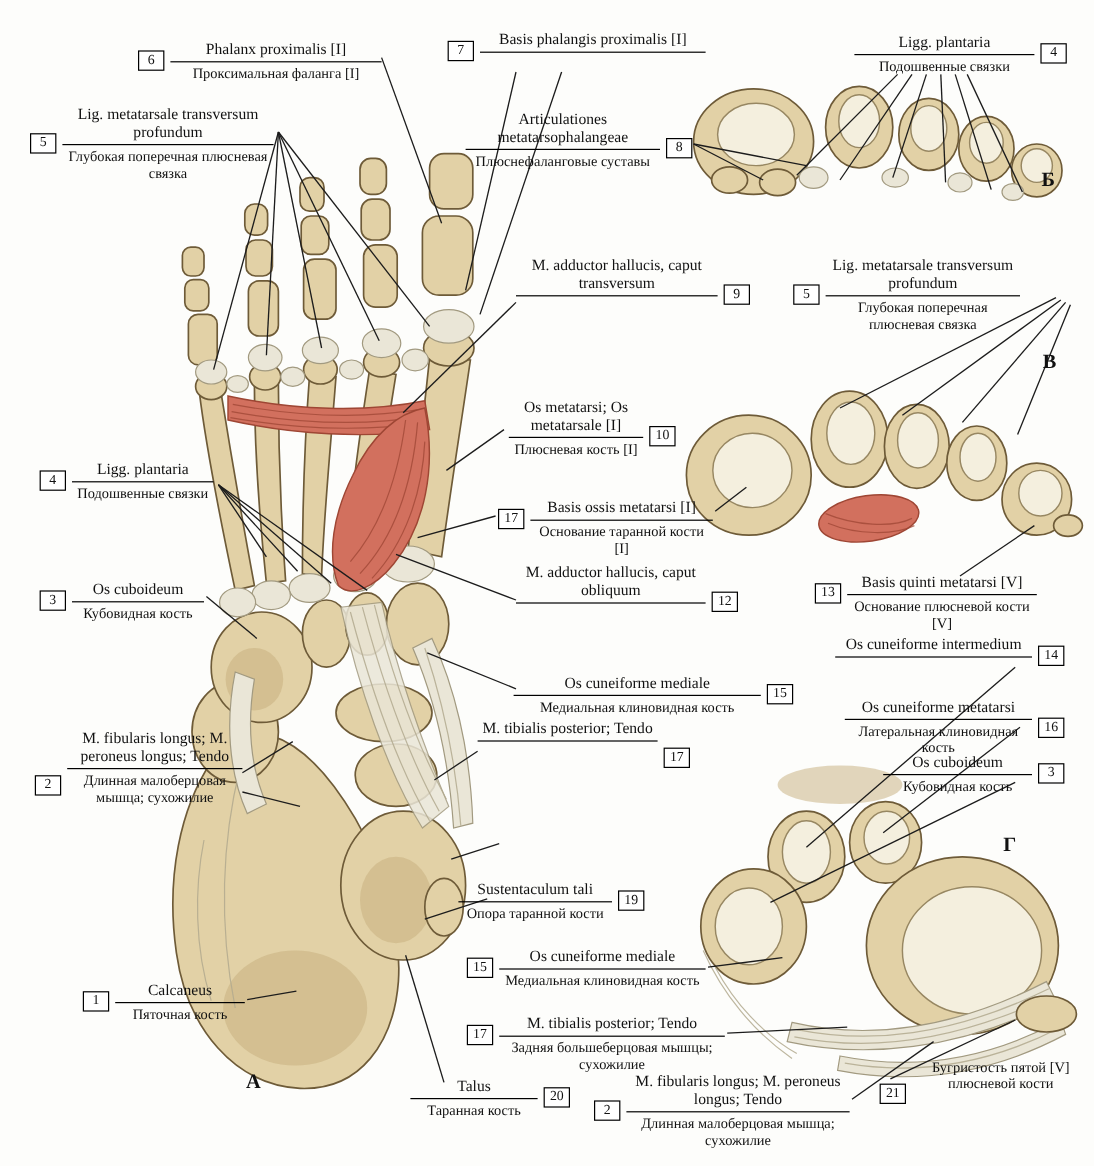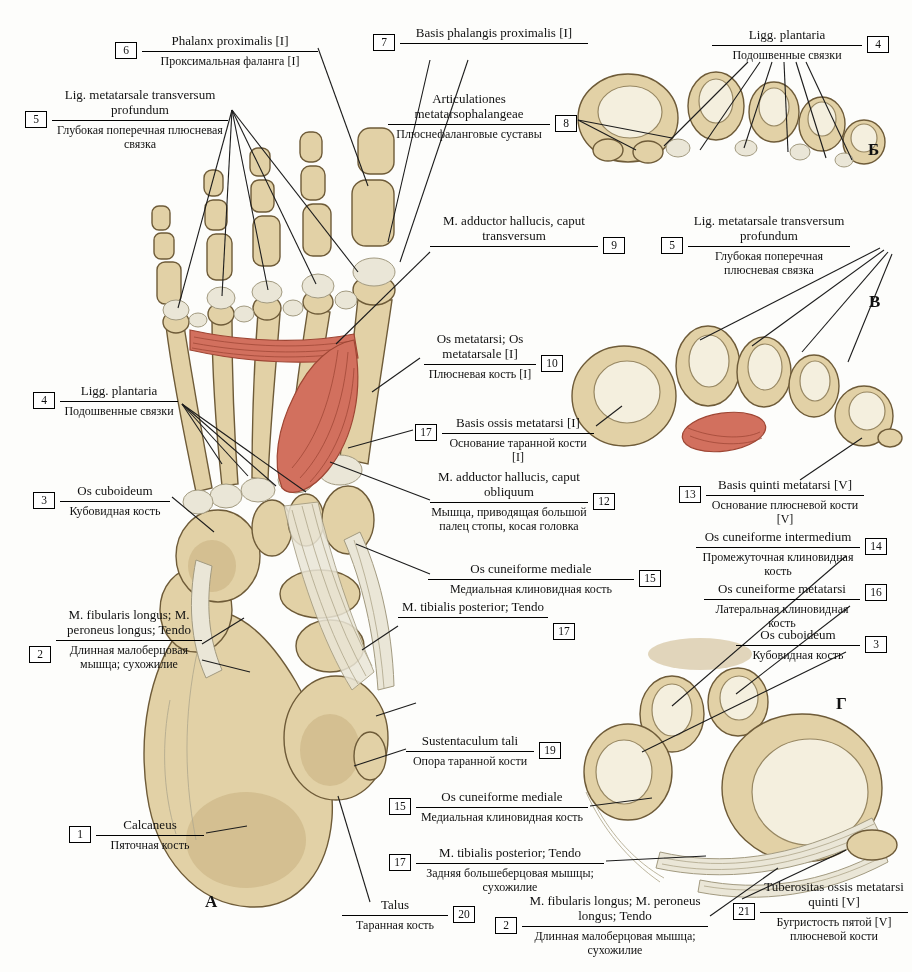--- a/index.html
+++ b/index.html
@@ -271,21 +271,20 @@
 
   <div class="lbl" style="left:442px;top:416px;width:152px">
     <span class="numbox pos-l" style="top:8px">17</span>
     <div class="lat">Basis ossis metatarsi [I]</div>
     <div class="rus">Основание таранной кости [I]</div>
   </div>
 
   <div class="lbl" style="left:430px;top:470px;width:158px">
     <span class="numbox pos-r" style="top:23px">12</span>
     <div class="lat">M. adductor hallucis, caput obliquum</div>
-    <div class="rus">Мышца, приводящая большой палец стопы, косая головка</div>
   </div>
 
   <div class="lbl" style="left:706px;top:478px;width:158px">
     <span class="numbox pos-l" style="top:8px">13</span>
     <div class="lat">Basis quinti metatarsi [V]</div>
     <div class="rus">Основание плюсневой кости [V]</div>
   </div>
 
   <div class="lbl" style="left:60px;top:384px;width:118px">
     <span class="numbox pos-l" style="top:8px">4</span>
@@ -301,25 +300,24 @@
 
   <div class="lbl" style="left:428px;top:562px;width:206px">
     <span class="numbox pos-r" style="top:8px">15</span>
     <div class="lat">Os cuneiforme mediale</div>
     <div class="rus">Медиальная клиновидная кость</div>
   </div>
 
   <div class="lbl" style="left:696px;top:530px;width:164px">
     <span class="numbox pos-r" style="top:8px">14</span>
     <div class="lat">Os cuneiforme intermedium</div>
-    <div class="rus">Промежуточная клиновидная кость</div>
   </div>
 
   <div class="lbl" style="left:704px;top:582px;width:156px">
-    <span class="numbox pos-r" style="top:2px">16</span>
+    <span class="numbox pos-r" style="top:16px">16</span>
     <div class="lat">Os cuneiforme metatarsi</div>
     <div class="rus">Латеральная клиновидная кость</div>
   </div>
 
   <div class="lbl" style="left:736px;top:628px;width:124px">
     <span class="numbox pos-r" style="top:8px">3</span>
     <div class="lat">Os cuboideum</div>
     <div class="rus">Кубовидная кость</div>
   </div>
 
@@ -328,21 +326,21 @@
     <div class="lat">M. tibialis posterior; Tendo</div>
   </div>
 
   <div class="lbl" style="left:56px;top:608px;width:146px">
     <span class="numbox pos-l" style="top:38px">2</span>
     <div class="lat">M. fibularis longus; M. peroneus longus; Tendo</div>
     <div class="rus">Длинная малоберцовая мышца; сухожилие</div>
   </div>
 
 
-  <div class="lbl" style="left:406px;top:734px;width:128px">
+  <div class="lbl" style="left:382px;top:734px;width:128px">
     <span class="numbox pos-r" style="top:8px">19</span>
     <div class="lat">Sustentaculum tali</div>
     <div class="rus">Опора таранной кости</div>
   </div>
 
   <div class="lbl" style="left:416px;top:790px;width:172px">
     <span class="numbox pos-l" style="top:8px">15</span>
     <div class="lat">Os cuneiforme mediale</div>
     <div class="rus">Медиальная клиновидная кость</div>
   </div>
@@ -366,21 +364,20 @@
   </div>
 
   <div class="lbl" style="left:522px;top:894px;width:186px">
     <span class="numbox pos-l" style="top:23px">2</span>
     <div class="lat">M. fibularis longus; M. peroneus longus; Tendo</div>
     <div class="rus">Длинная малоберцовая мышца; сухожилие</div>
   </div>
 
   <div class="lbl" style="left:760px;top:880px;width:148px">
     <span class="numbox pos-l" style="top:23px">21</span>
-    <div class="lat">Tuberositas ossis metatarsi quinti [V]</div>
     <div class="rus">Бугристость пятой [V] плюсневой кости</div>
   </div>
 
   <div class="panel-letter" style="left:205px;top:892px">А</div>
   <div class="panel-letter" style="left:868px;top:140px">Б</div>
   <div class="panel-letter" style="left:869px;top:292px">В</div>
   <div class="panel-letter" style="left:836px;top:694px">Г</div>
 
 </div>
 

